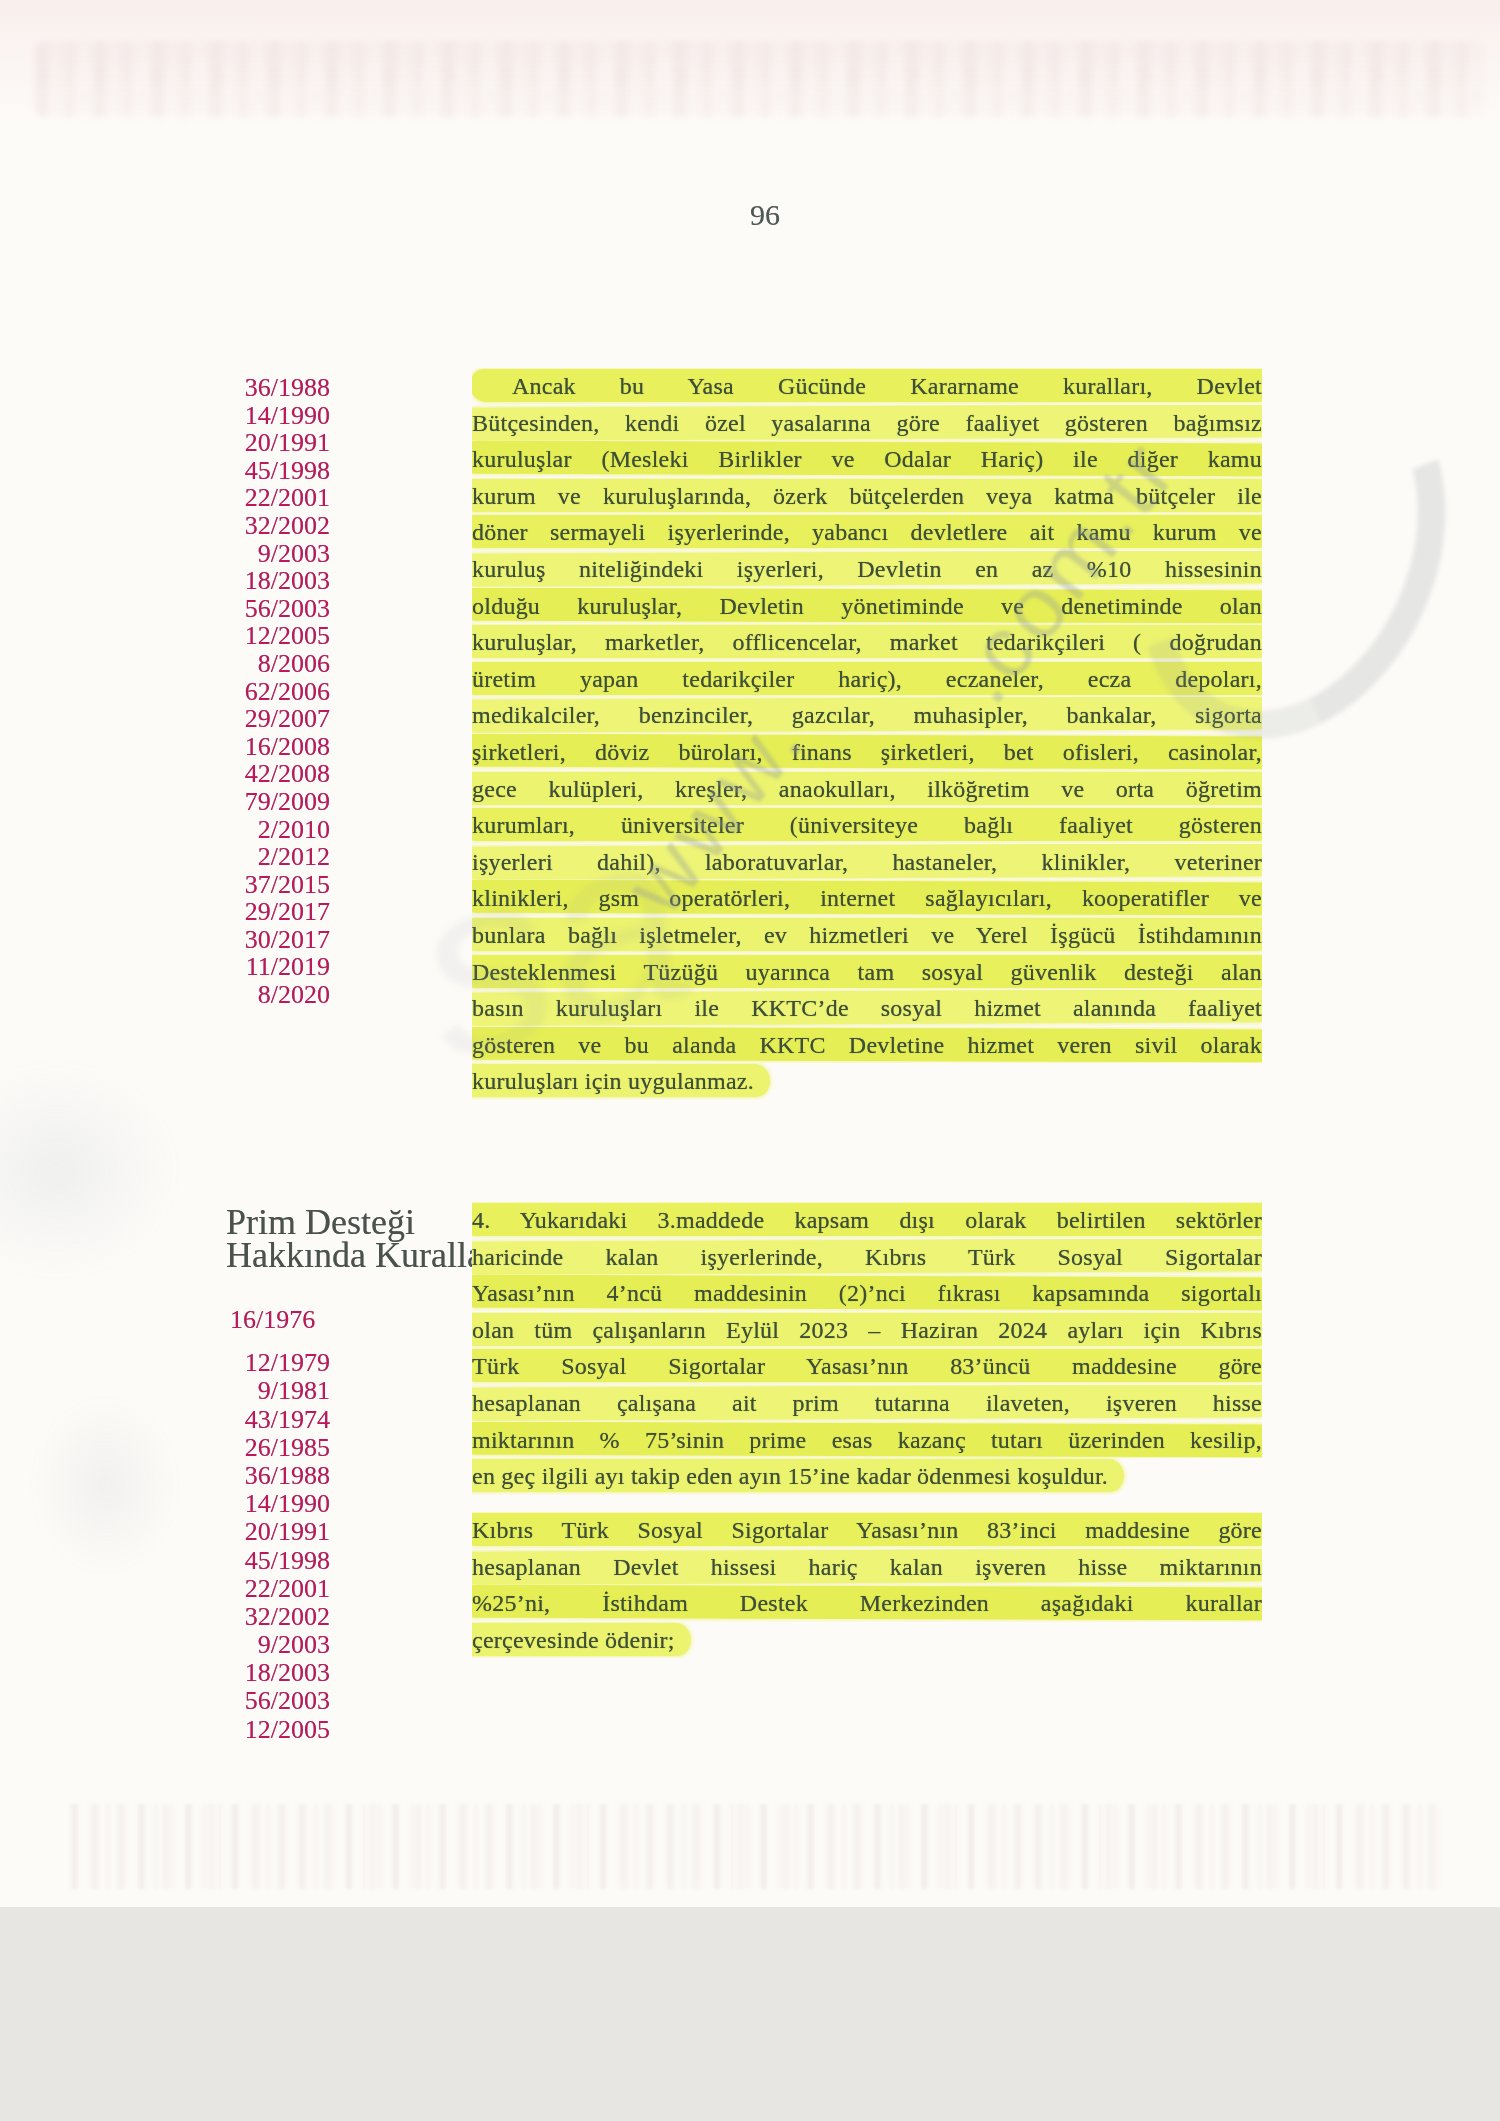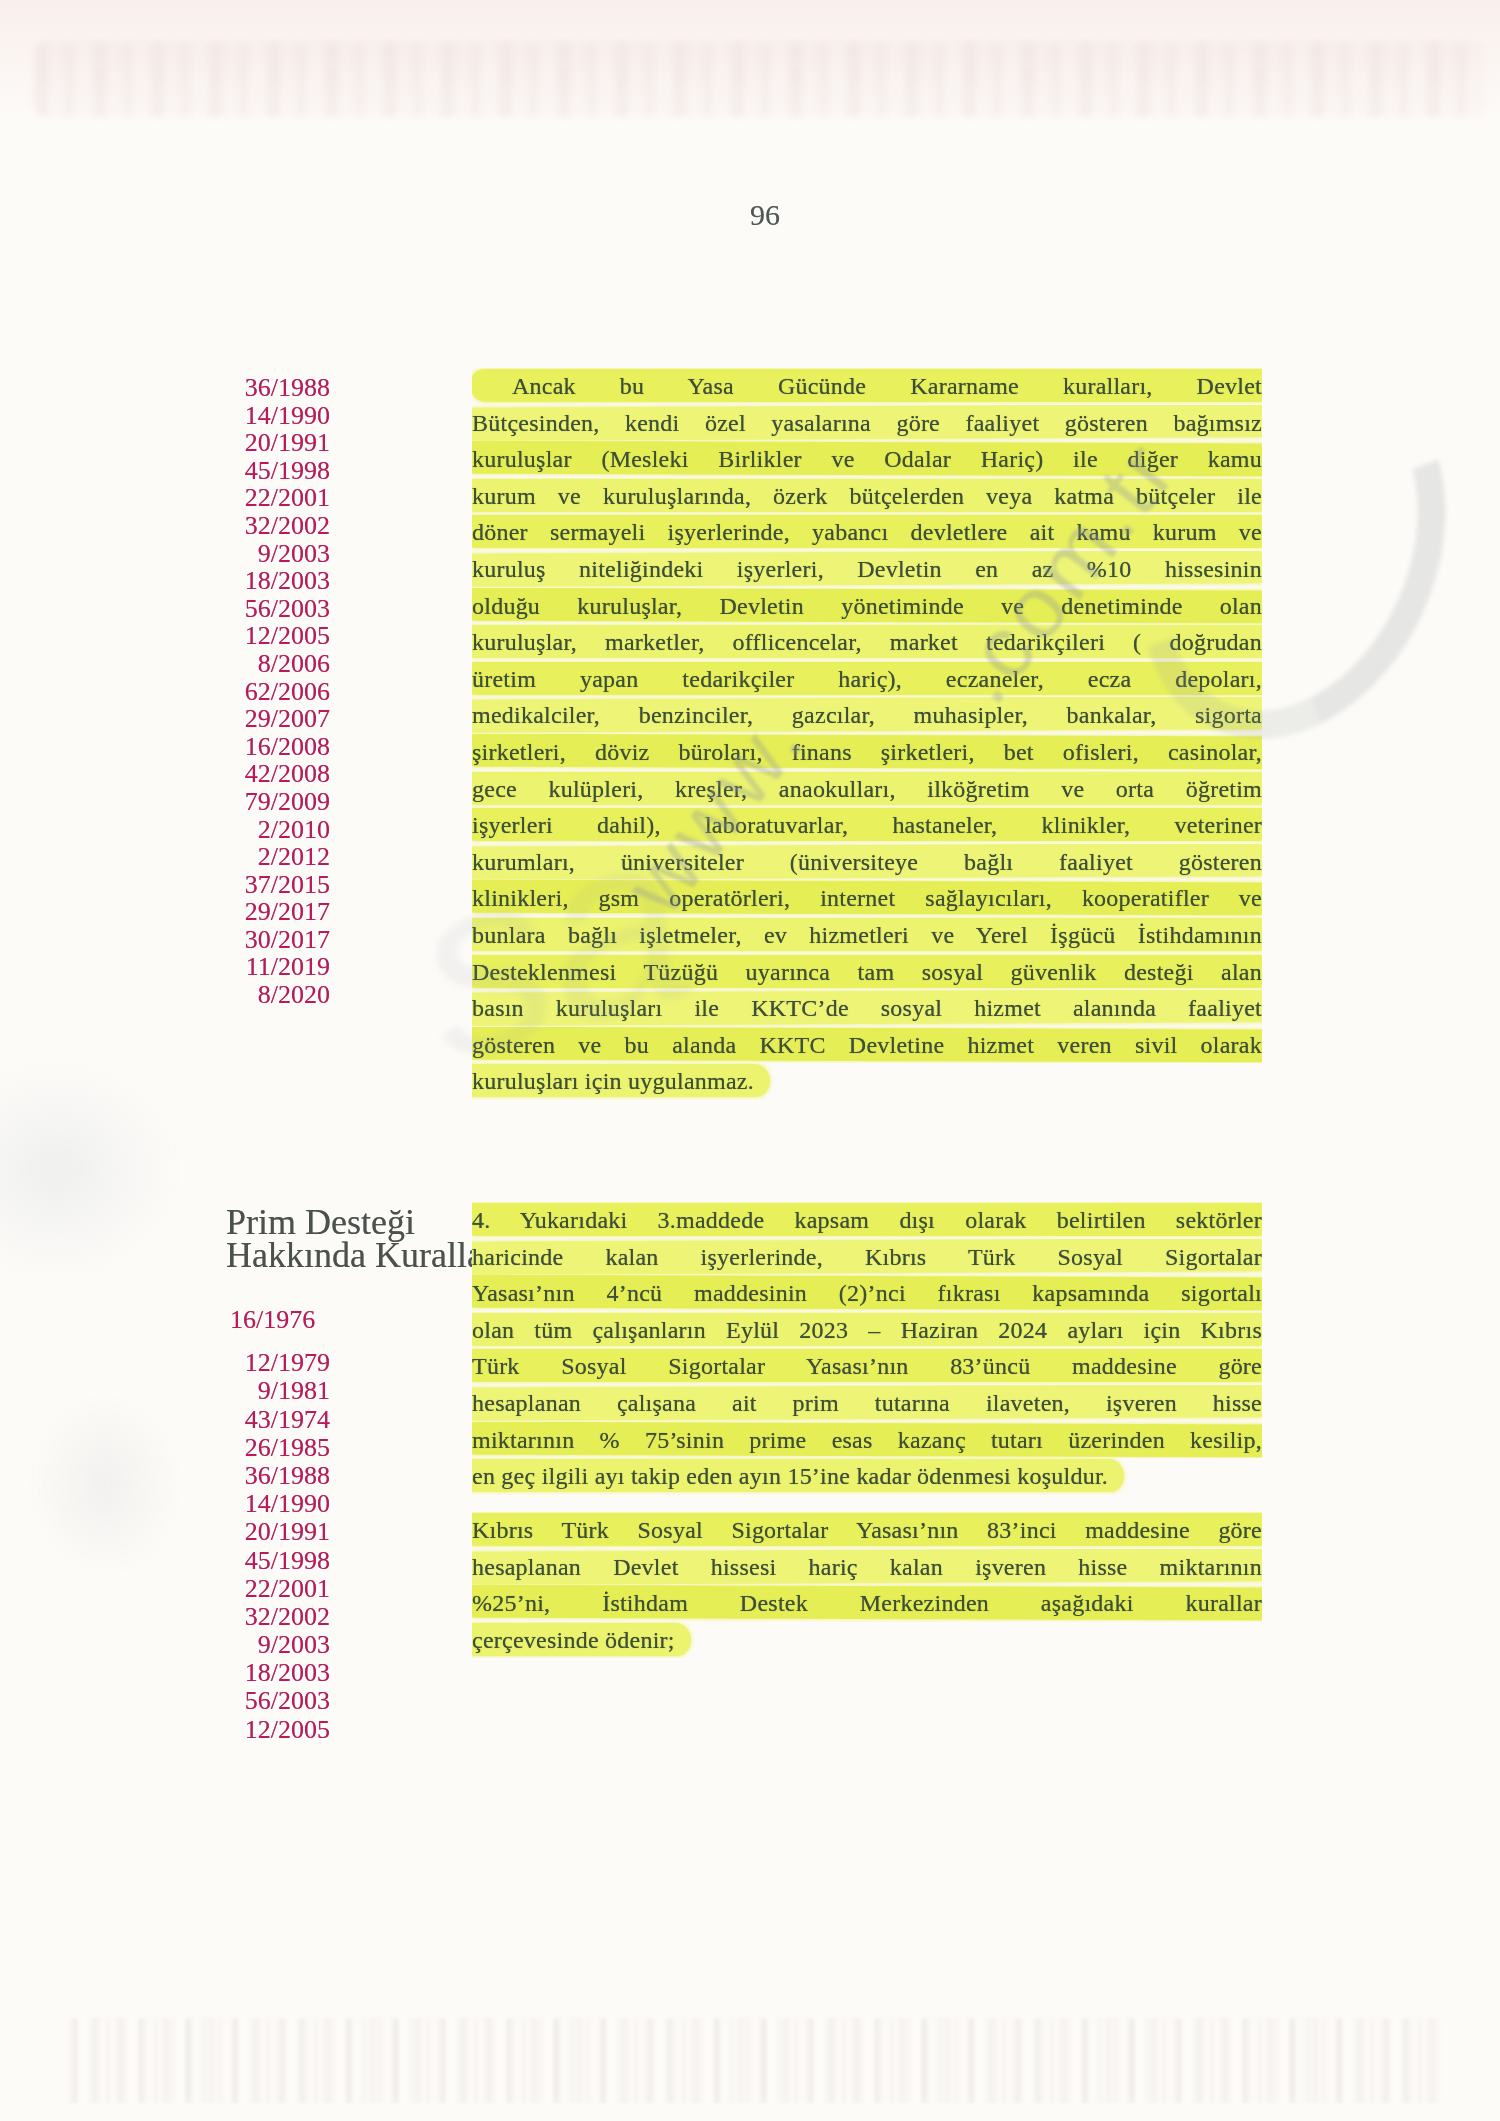--- a/index.html
+++ b/index.html
@@ -1,19 +1,19 @@
 <!DOCTYPE html>
 <html lang="tr"><head>
 <meta charset="utf-8">
 <style>
   html,body { margin:0; padding:0; background:#e8e6e2; }
 
   .page {
     position:relative;
-    width:1500px; height:2121px;
+    width:1500px; height:1907px;
     margin:0 auto;
     background:#fdfbf8;
     font-family:"Liberation Serif", serif;
     overflow:hidden;
   }
   .page::before { 
     content:""; position:absolute; left:0; top:0; right:0; height:150px;
     background:linear-gradient(rgba(246,230,228,0.55), rgba(246,230,228,0) 85%);
     pointer-events:none;
   }
@@ -171,22 +171,22 @@
       <div class="line"><span class="mk">kuruluşlar (Mesleki Birlikler ve Odalar Hariç) ile diğer kamu</span></div>
       <div class="line"><span class="mk">kurum ve kuruluşlarında, özerk bütçelerden veya katma bütçeler ile</span></div>
       <div class="line"><span class="mk">döner sermayeli işyerlerinde, yabancı devletlere ait kamu kurum ve</span></div>
       <div class="line"><span class="mk">kuruluş niteliğindeki işyerleri, Devletin en az %10 hissesinin</span></div>
       <div class="line"><span class="mk">olduğu kuruluşlar, Devletin yönetiminde ve denetiminde olan</span></div>
       <div class="line"><span class="mk">kuruluşlar, marketler, offlicencelar, market tedarikçileri ( doğrudan</span></div>
       <div class="line"><span class="mk">üretim yapan tedarikçiler hariç), eczaneler, ecza depoları,</span></div>
       <div class="line"><span class="mk">medikalciler, benzinciler, gazcılar, muhasipler, bankalar, sigorta</span></div>
       <div class="line"><span class="mk">şirketleri, döviz büroları, finans şirketleri, bet ofisleri, casinolar,</span></div>
       <div class="line"><span class="mk">gece kulüpleri, kreşler, anaokulları, ilköğretim ve orta öğretim</span></div>
+      <div class="line"><span class="mk">kurumları, üniversiteler (üniversiteye bağlı faaliyet gösteren</span></div>
       <div class="line"><span class="mk">işyerleri dahil), laboratuvarlar, hastaneler, klinikler, veteriner</span></div>
-      <div class="line"><span class="mk">kurumları, üniversiteler (üniversiteye bağlı faaliyet gösteren</span></div>
       <div class="line"><span class="mk">klinikleri, gsm operatörleri, internet sağlayıcıları, kooperatifler ve</span></div>
       <div class="line"><span class="mk">bunlara bağlı işletmeler, ev hizmetleri ve Yerel İşgücü İstihdamının</span></div>
       <div class="line"><span class="mk">Desteklenmesi Tüzüğü uyarınca tam sosyal güvenlik desteği alan</span></div>
       <div class="line"><span class="mk">basın kuruluşları ile KKTC’de sosyal hizmet alanında faaliyet</span></div>
       <div class="line"><span class="mk">gösteren ve bu alanda KKTC Devletine hizmet veren sivil olarak</span></div>
       <div class="line end"><span class="mk">kuruluşları için uygulanmaz.</span></div>
     </div>
 
   <div class="sec2-heading">
     <div>Prim Desteği</div>

